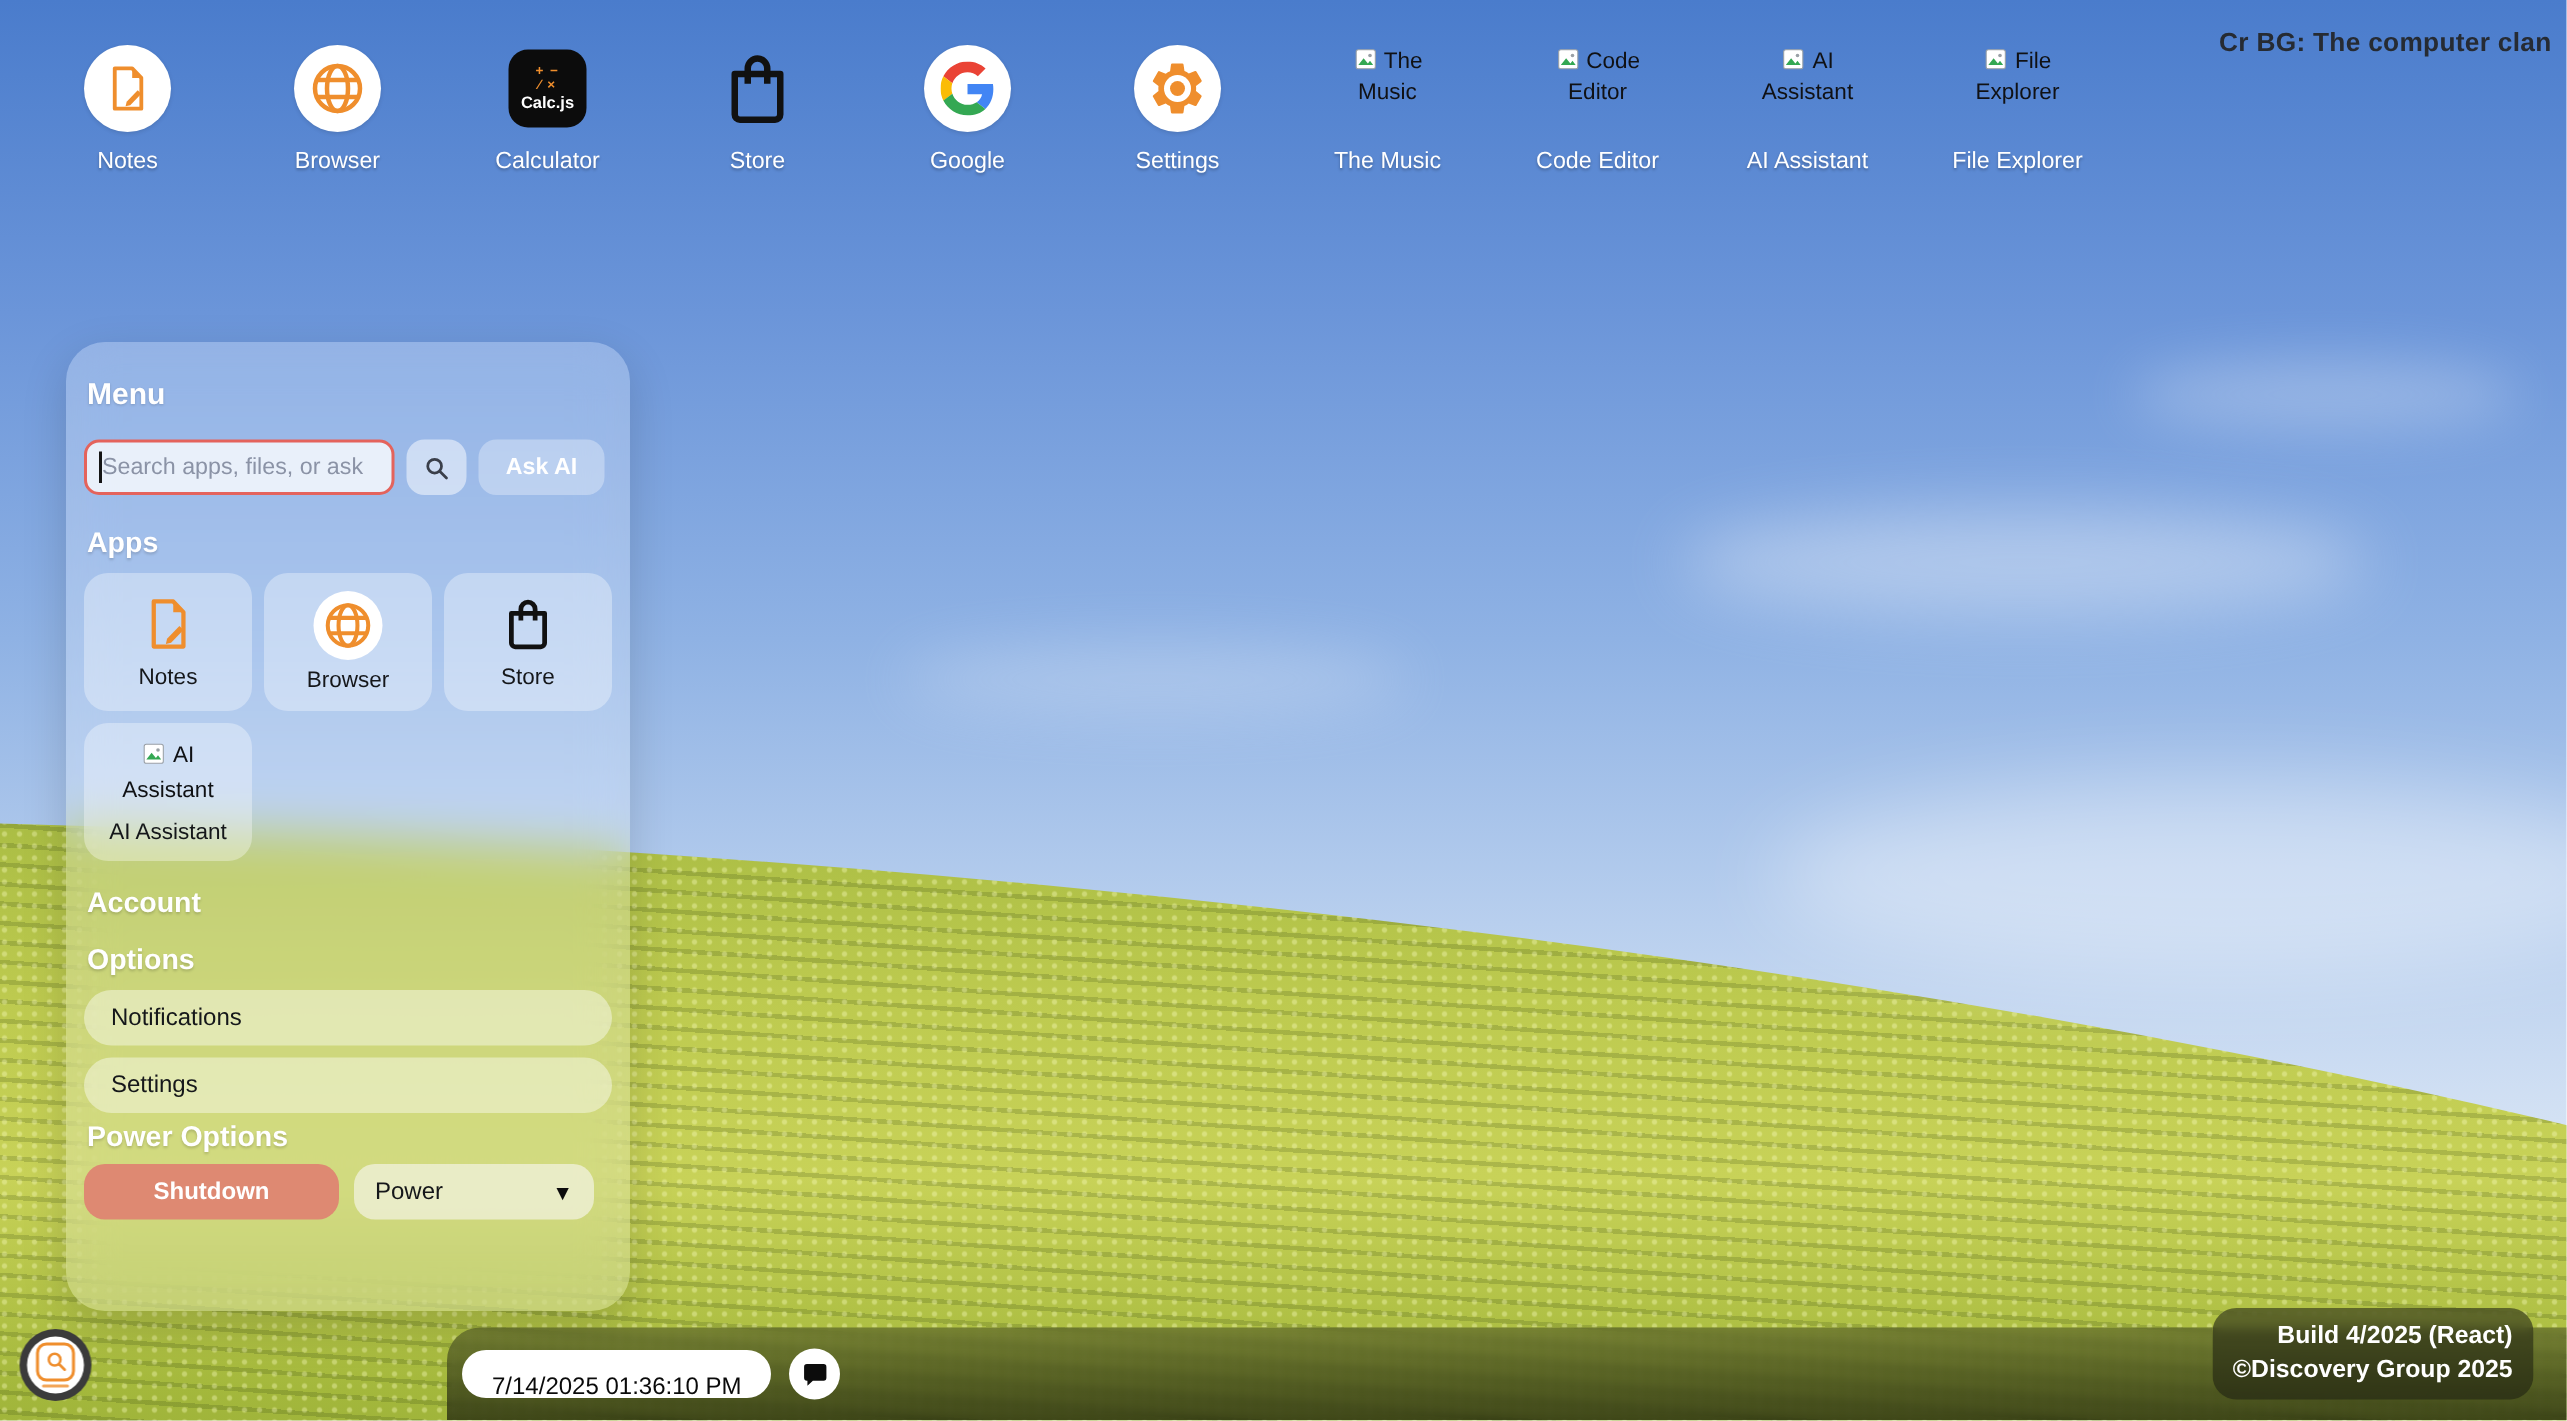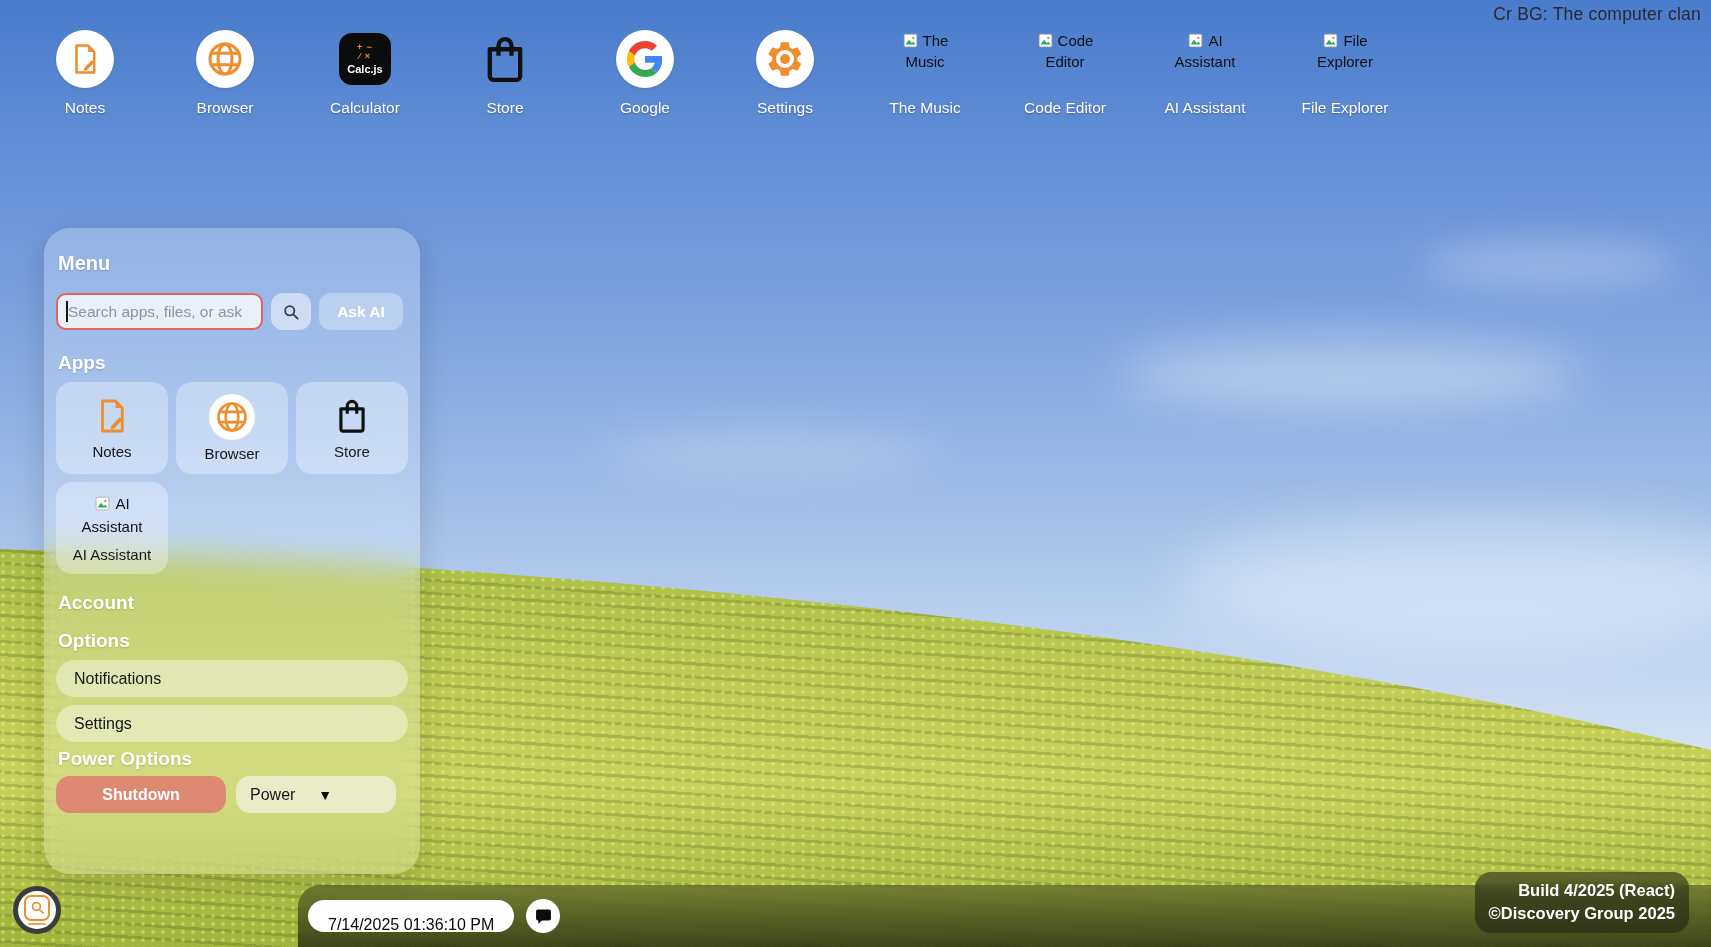--- a/index.html
+++ b/index.html
@@ -15,21 +15,21 @@
   .c3{left:600px;top:430px;width:340px;height:46px;opacity:.22;filter:blur(20px);}
   .grass{
     position:absolute;left:-3300px;top:545px;width:6000px;height:1590px;border-radius:50%;z-index:2;
     background:
       radial-gradient(circle at 3px 3px, rgba(248,252,190,.38) 0 1.3px, rgba(248,252,190,0) 2.2px) 0 0/10px 8px repeat,
       repeating-linear-gradient(184deg, rgba(44,62,12,0) 0 10px, rgba(44,62,12,.18) 10px 13px),
       linear-gradient(180deg,#aabd44 0,#bdca4f 120px,#c8d258 240px,#a4b83c 380px,#849c31 560px,#66812a 800px,#4e6220 1100px);
   }
   .haze{position:absolute;left:1180px;top:520px;width:600px;height:130px;border-radius:50%;
         background:rgba(255,255,255,.38);filter:blur(28px);z-index:3;pointer-events:none;}
-  .credit{position:absolute;top:4px;right:10px;z-index:6;font-size:17.5px;font-weight:400;color:#262b33;letter-spacing:.2px;margin-left:48px;}
+  .credit{position:absolute;top:18px;right:10px;z-index:6;font-size:17.5px;font-weight:700;color:#262b33;letter-spacing:.2px;margin-left:48px;}
   
   .desk-row{position:absolute;left:25px;top:26px;display:flex;gap:20px;z-index:5;}
   .desk-item{width:120px;display:flex;flex-direction:column;align-items:center;cursor:pointer;}
   .desk-art{height:66px;display:flex;align-items:center;justify-content:center;}
   .wcircle{width:58px;height:58px;border-radius:50%;background:#fff;display:flex;align-items:center;justify-content:center;box-shadow:0 1px 3px rgba(0,0,0,.12);}
   .desk-label{margin-top:7px;font-size:15.5px;color:#fff;text-shadow:0 1px 2px rgba(0,0,0,.28);}
   .calc-art{width:52px;height:52px;background:#0c0c0c;border-radius:13px;display:flex;flex-direction:column;align-items:center;justify-content:center;line-height:1.05;}
   .calc-sym{color:#ef8e2d;font-size:9px;font-weight:700;letter-spacing:1px;}
   .calc-name{color:#fff;font-size:11px;font-weight:700;margin-top:2px;}
   .alt-box{width:86px;min-height:62px;padding-top:3px;text-align:center;font-size:15px;color:#101114;line-height:1.45;}
@@ -68,21 +68,21 @@
   .h-sec{margin-top:18px !important;}
   .h-opt{margin-top:16px !important;}
   .menu-btn{
     margin-top:8px;width:352px;height:37px;border:none;border-radius:19px;background:rgba(255,255,255,.42);
     text-align:left;padding:0 18px;font-size:16px;color:#15171a;cursor:pointer;display:block;
     font-family:"Liberation Sans",sans-serif;
   }
   .h-pow{margin-top:6px !important;}
   .power-row{margin-top:6px;display:flex;gap:10px;}
   .shutdown-btn{width:170px;height:37px;border:none;border-radius:14px;background:#de8972;color:#fff;font-size:16px;font-weight:600;cursor:pointer;font-family:"Liberation Sans",sans-serif;}
-  .power-dd{width:160px;height:37px;border:none;border-radius:14px;background:rgba(242,242,226,.72);color:#15171a;font-size:16px;display:flex;align-items:center;padding:0 14px;cursor:pointer;font-family:"Liberation Sans",sans-serif;gap:23px;}
+  .power-dd{width:160px;height:37px;border:none;border-radius:14px;background:rgba(242,242,226,.72);color:#15171a;font-size:16px;display:flex;align-items:center;justify-content:space-between;padding:0 14px;cursor:pointer;font-family:"Liberation Sans",sans-serif;gap:23px;}
   .power-dd .caret{font-size:14px;color:#0c0c0c;}
   
   .taskbar{
     position:absolute;left:298px;right:0;top:885px;height:62px;z-index:8;
     border-radius:22px 0 0 0;display:flex;align-items:center;gap:12px;padding-left:10px;
     background:linear-gradient(180deg,rgba(40,44,22,.42),rgba(12,14,6,.66));
     backdrop-filter:blur(3px);-webkit-backdrop-filter:blur(3px);
   }
   .clock-pill{height:32px;border:none;border-radius:999px;background:#fff;color:#0a0a0a;padding:16px 20px;font-size:16px;font-weight:500;cursor:pointer;font-family:"Liberation Sans",sans-serif;}
   .chat-btn{width:34px;height:34px;border:none;border-radius:50%;background:#fff;display:flex;align-items:center;justify-content:center;cursor:pointer;}

